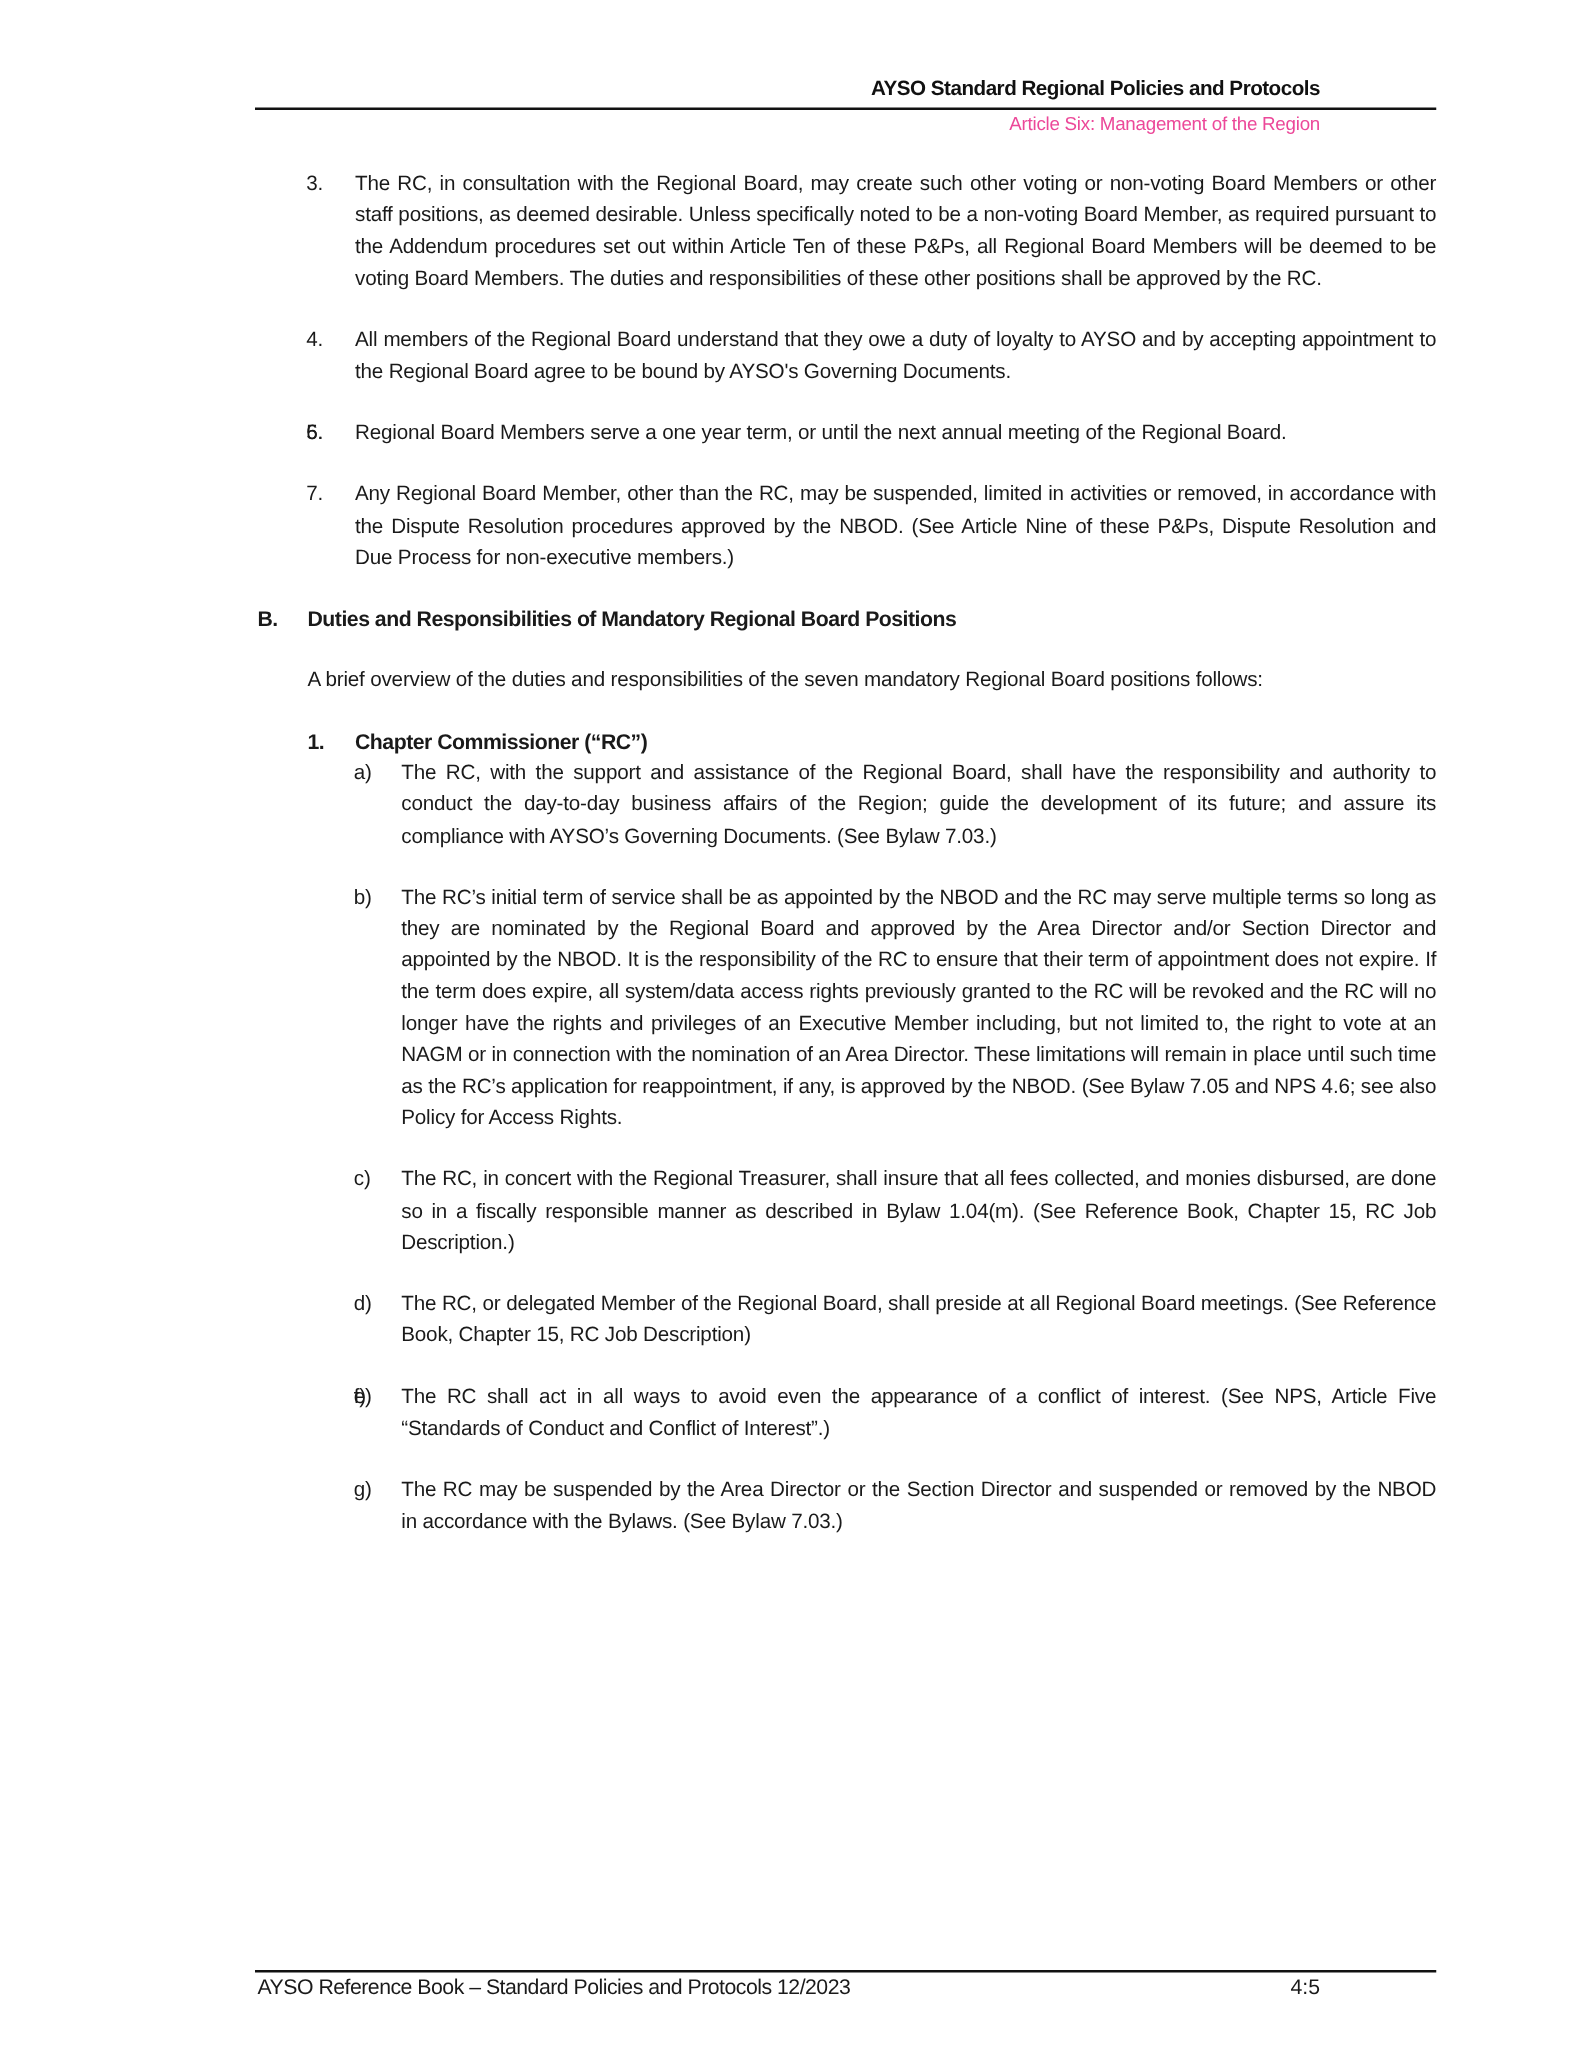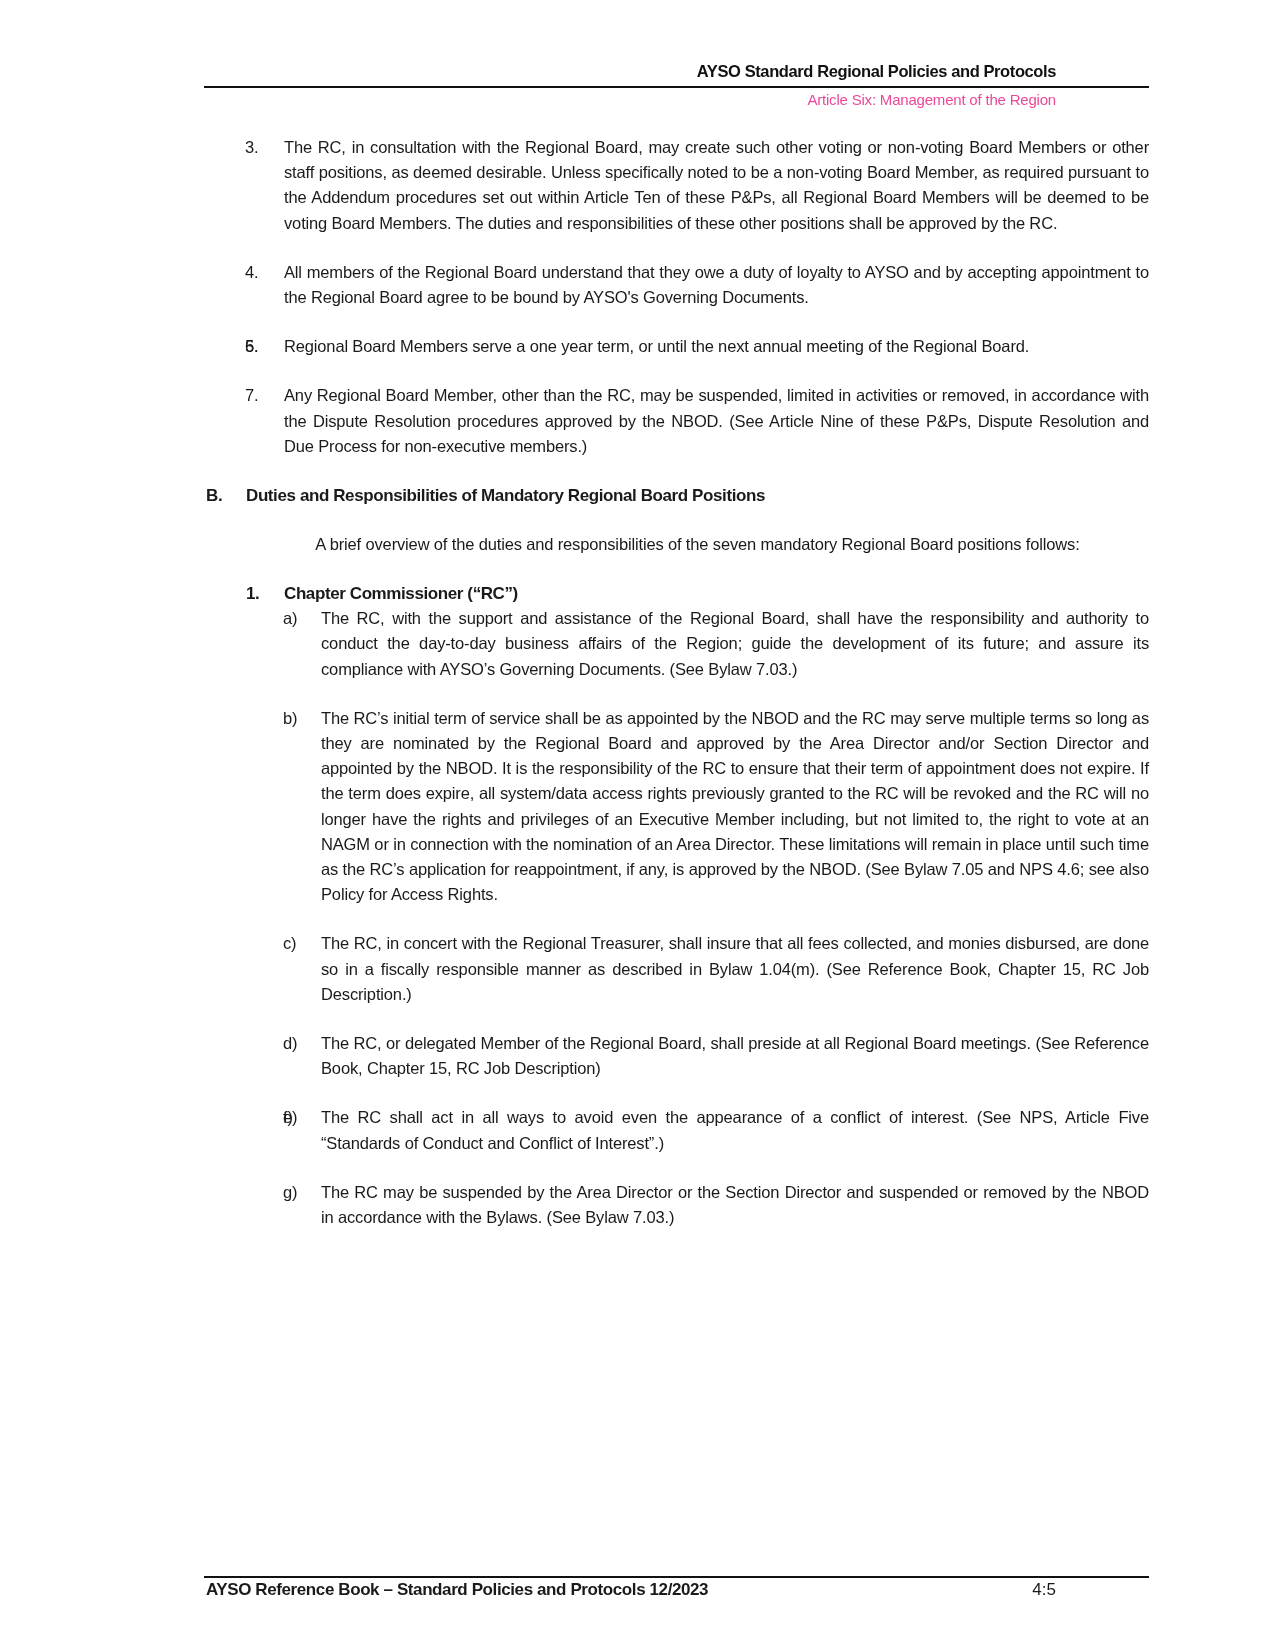--- a/index.html
+++ b/index.html
@@ -15,31 +15,31 @@
   .body { position: absolute; left: 0; top: 135px; width: 1275px; }
   .p { font-size: 16.5px; line-height: 25.2px; text-align: justify; letter-spacing: -0.15px; }
 
   .num-item { position: relative; padding-left: 265px; width: 865px; margin-bottom: 24px; }
   .num-item .lbl { position: absolute; left: 226px; top: 0; }
 
   .sec-head { position: relative; padding-left: 227px; font-weight: bold; font-size: 17px;
               line-height: 25px; margin-top: 4px; margin-bottom: 24px; letter-spacing: -0.4px; }
   .sec-head .lbl { position: absolute; left: 187px; top: 0; }
 
-  .intro { padding-left: 227px; width: 903px; margin-bottom: 24px; text-align: center; }
+  .intro { padding-left: 227px; width: 903px; margin-bottom: 24px; text-align: left; }
 
   .sub-head { position: relative; padding-left: 265px; font-weight: bold; font-size: 17px;
               line-height: 25px; letter-spacing: -0.4px; }
   .sub-head .lbl { position: absolute; left: 227px; top: 0; }
 
   .alpha-item { position: relative; padding-left: 302px; width: 828px; margin-bottom: 24px; }
   .alpha-item .lbl { position: absolute; left: 264px; top: 0; }
 
   .ftr-rule { position: absolute; left: 185px; width: 945px; top: 1576px; height: 1.5px; background: #111; }
-  .ftr-left { position: absolute; left: 187px; top: 1580px; font-size: 17px; font-weight: bold; letter-spacing: -0.4px; }
+  .ftr-left { position: absolute; left: 187px; top: 1580px; font-size: 17px; font-weight: normal; letter-spacing: -0.4px; }
   .ftr-right { position: absolute; right: 145px; top: 1580px; font-size: 17px; font-weight: normal; }
 </style>
 </head>
 <body>
 
 <div class="page">
 
   <div class="hdr-title">AYSO Standard Regional Policies and Protocols</div>
   <div class="hdr-rule"></div>
   <div class="hdr-sub">Article Six: Management of the Region</div>

